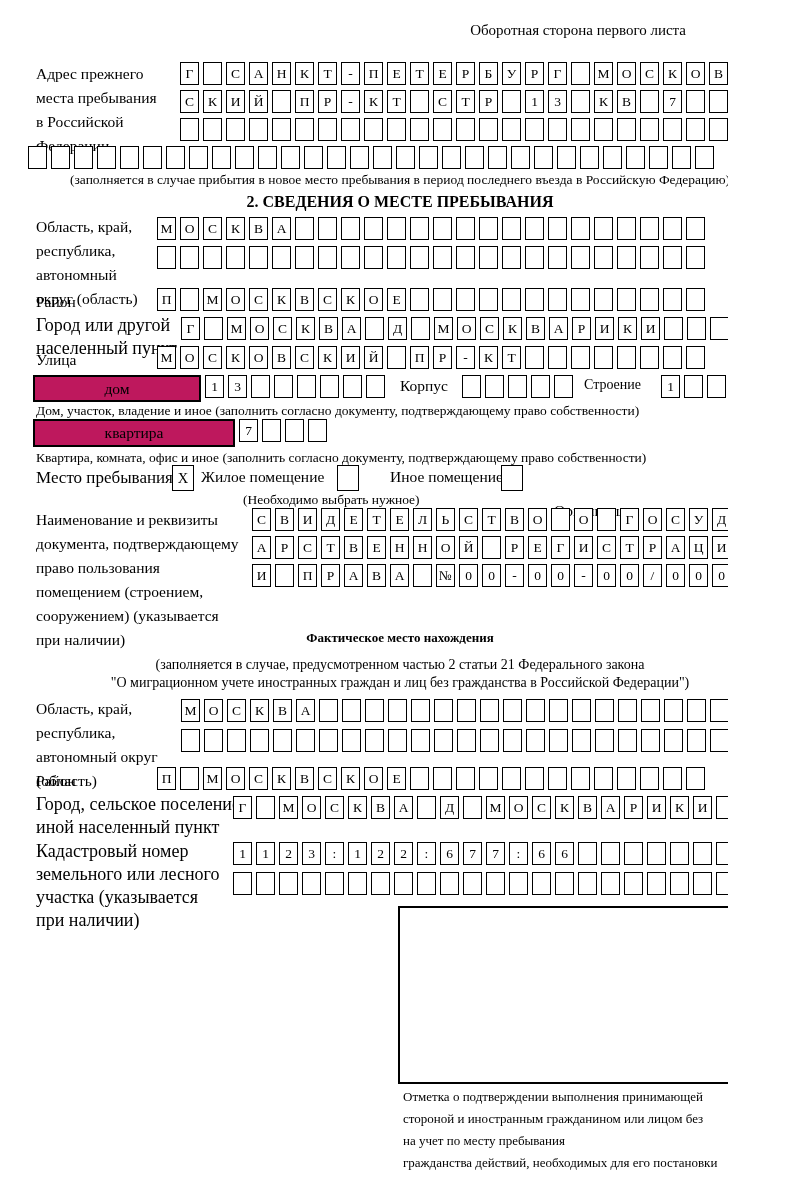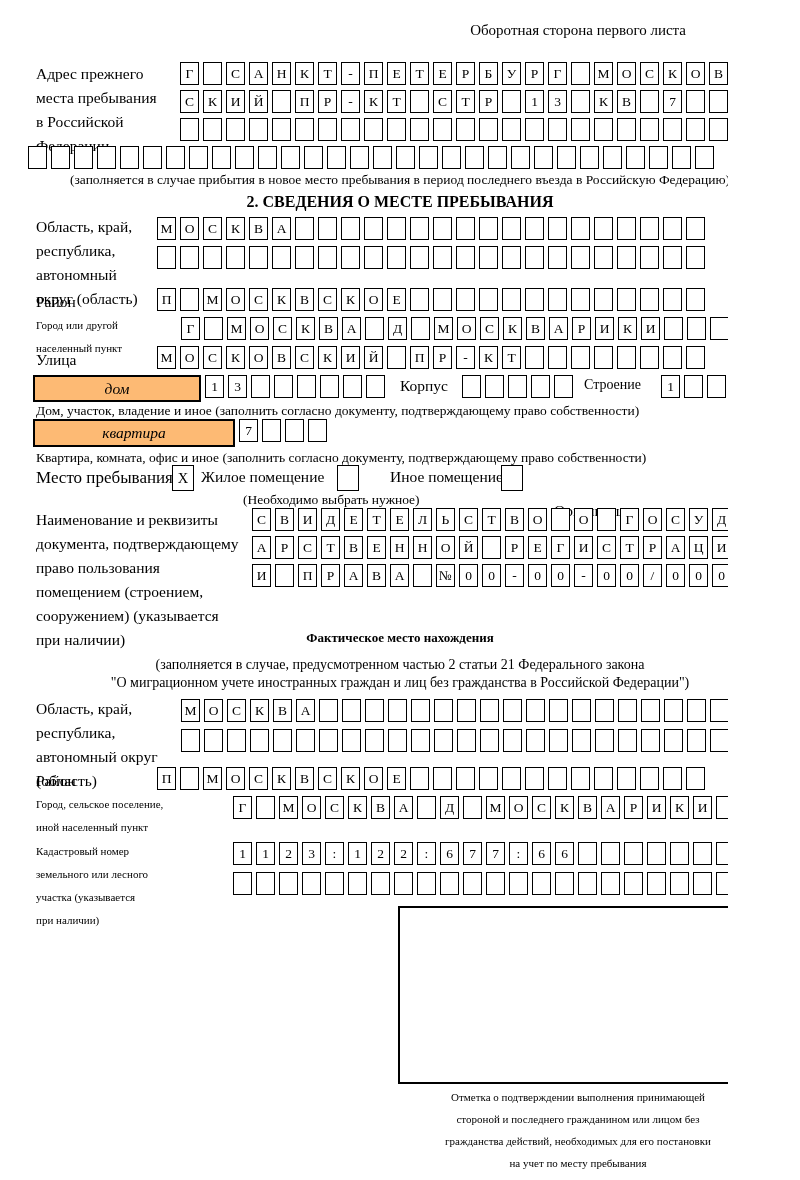--- a/index.html
+++ b/index.html
@@ -7,27 +7,27 @@
     position:relative;width:728px;height:1180px;background:#fff;
     font-family:"Liberation Serif","DejaVu Serif",serif;color:#000;overflow:hidden;
   }
   .abs{position:absolute;}
   .cellrow{position:absolute;display:flex;gap:4px;}
   .cell{
     flex:0 0 auto;width:17px;height:21px;border:1.5px solid #000;
     font-size:13.5px;line-height:21px;text-align:center;background:#fff;
   }
   .lbl{font-size:15.5px;line-height:24px;}
-  .lbl-sm{font-size:11px;line-height:23px;}
+  .lbl-sm{font-size:18px;line-height:23px;}
   .note{font-size:13.5px;color:#000;}
   .center{left:0;width:800px;text-align:center;}
   .sect-title{font-weight:bold;font-size:16px;}
   .widebox{
-    position:absolute;border:2px solid #000;background:#fdba74;
-    text-align:center;font-size:15.5px;display:flex;align-items:center;justify-content:center;font-style:italic;
+    position:absolute;border:2px solid #000;background:#be185d;
+    text-align:center;font-size:15.5px;display:flex;align-items:center;justify-content:center;
   }
   .checkbox{
     position:absolute;width:20px;height:24px;border:1.5px solid #000;
     text-align:center;line-height:24px;font-size:14.5px;background:#fff;
   }
   .opt-label{position:absolute;font-size:15.5px;}
   #hdr{top:22px;right:42px;font-size:15px;}
   #prev-label{left:36px;top:62px;}
   #prev-r1{left:180px;top:62px;}
   #prev-r2{left:180px;top:90px;}
@@ -73,21 +73,21 @@
   #fact-oblast-r1{left:181px;top:699px;}
   #fact-oblast-r2{left:181px;top:729px;}
   #fact-raion-label{left:36px;top:769px;}
   #fact-raion-row{left:157px;top:767px;}
   #fact-gorod-label{left:36px;top:793px;}
   #fact-gorod-row{left:233px;top:796px;}
   #fact-kad-label{left:36px;top:840px;}
   #fact-kad-r1{left:233px;top:842px;}
   #fact-kad-r2{left:233px;top:872px;}
   #stamp-box{position:absolute;left:398px;top:906px;width:356px;height:174px;border:2px solid #000;background:#fff;}
-  #stamp-caption{position:absolute;left:385px;top:1086px;width:386px;text-align:center;font-size:11px;line-height:22px;}
+  #stamp-caption{position:absolute;left:403px;top:1086px;width:386px;text-align:left;font-size:13px;line-height:22px;}
 </style>
 </head>
 <body>
 
 <div id="page">
 
   <div id="hdr" class="abs">Оборотная сторона первого листа</div>
 
   <div id="prev-label" class="abs lbl">
       <div>Адрес прежнего</div>
@@ -650,18 +650,18 @@
       <span class="cell"></span>
       <span class="cell"></span>
       <span class="cell"></span>
       <span class="cell"></span>
       <span class="cell"></span>
     </div>
 
   <div id="stamp-box"></div>
   <div id="stamp-caption">
       <div>Отметка о подтверждении выполнения принимающей</div>
-      <div>стороной и последнего гражданином или лицом без</div>
+      <div>стороной и иностранным гражданином или лицом без</div>
+      <div>на учет по месту пребывания</div>
       <div>гражданства действий, необходимых для его постановки</div>
-      <div>на учет по месту пребывания</div>
     </div>
 
 </div>
 
 </body></html>

